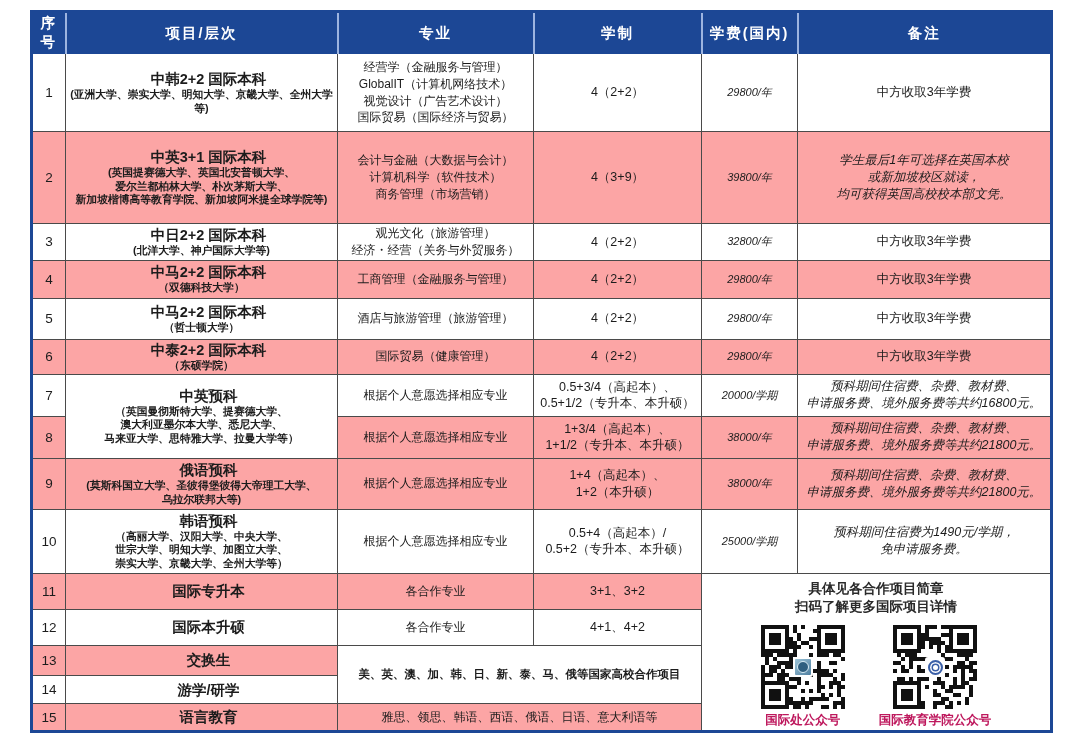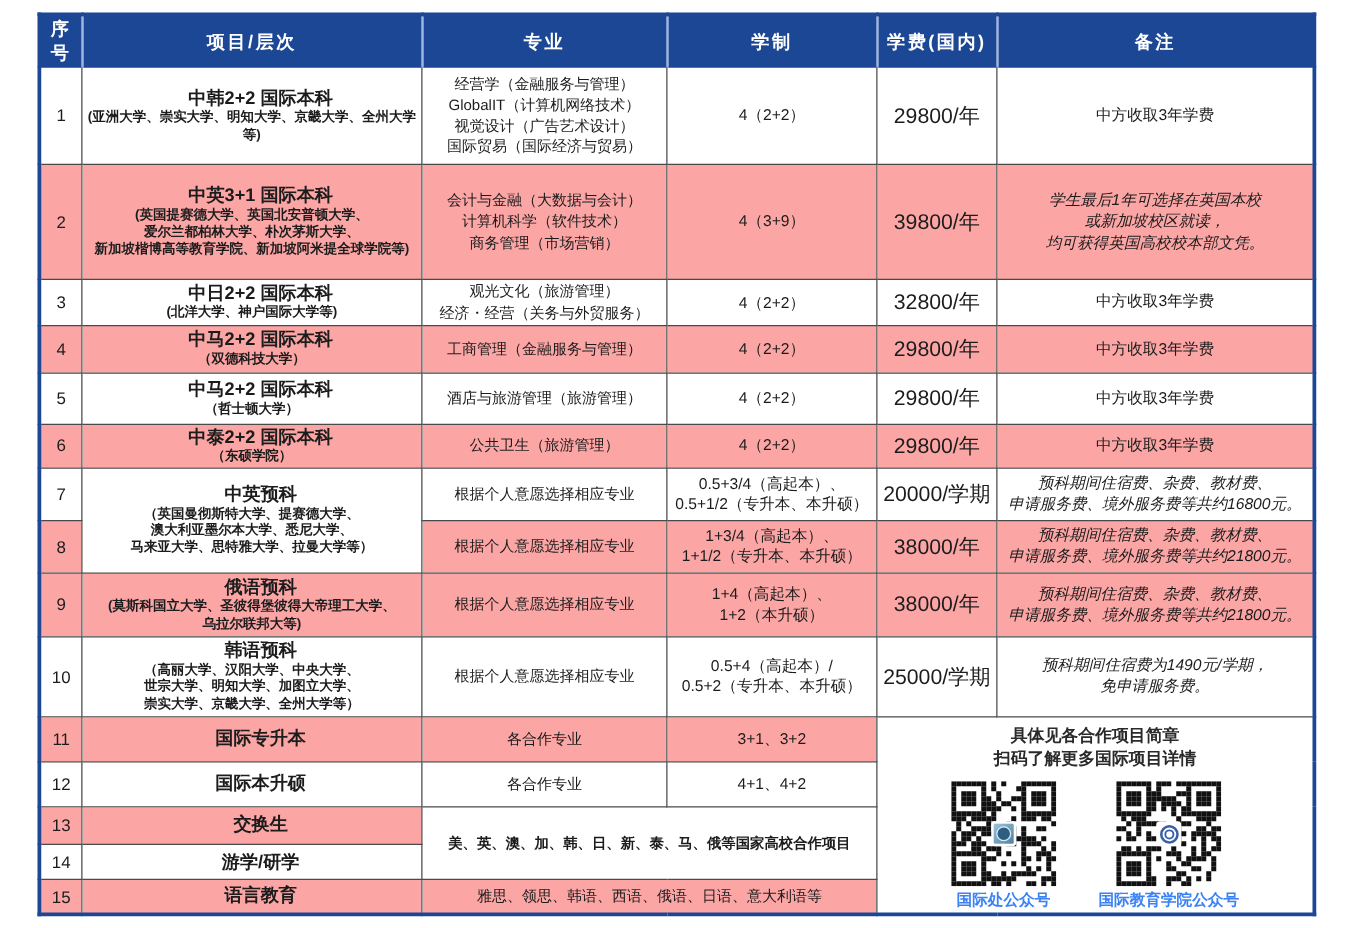--- a/index.html
+++ b/index.html
@@ -12,41 +12,41 @@
   .tbl td{border:1px solid #4a4a4a;text-align:center;vertical-align:middle;
     color:#1c1c1c;padding:1px 3px;overflow:hidden;}
   tr.tint td{background:#fca5a5;}
   td.white-bg{background:#ffffff !important;}
   .num{font-size:13.5px;}
   .program{font-weight:bold;font-size:14.5px;line-height:1.25;padding-left:14px;}
   .sub{font-weight:bold;font-size:10.8px;line-height:1.25;display:block;}
   .majors{font-size:12px;line-height:1.4;}
   .pre{white-space:pre-line;}
   .duration{font-size:12.5px;line-height:1.3;}
-  .tuition{font-size:17px;}
+  .tuition{font-size:11px;font-style:italic;}
   .note{font-size:12.5px;line-height:1.35;margin-top:24px;}
   .note-left{text-align:left;padding-left:8px;font-style:italic;}
   .merged-txt{font-size:11.5px;font-weight:bold;}
   .lang-txt{font-size:12px;}
   
   td.qr-cell{vertical-align:top;padding-top:6px;}
   .qr-title{font-size:13.5px;font-weight:bold;color:#2a2a2a;line-height:1.4;white-space:pre-line;}
   .qr-wrap{display:flex;justify-content:center;gap:34px;margin-top:8px;}
   .qr-item{display:flex;flex-direction:column;align-items:center;}
   .qr-box{position:relative;width:84px;height:84px;background:#fff;}
   .qr-box svg{display:block;width:84px;height:84px;}
   .qr-logo{position:absolute;left:32px;top:32px;width:20px;height:20px;border:2px solid #fff;
     border-radius:3px;box-sizing:border-box;display:flex;align-items:center;justify-content:center;}
   .qr-logo.globe{background:linear-gradient(135deg,#9cc4d8,#4f7fa0);}
   .qr-logo.globe::after{content:"";width:10px;height:10px;border-radius:50%;
     background:#2f5f80;border:1px solid #d8ecf5;}
   .qr-logo.emblem{background:#ffffff;}
   .qr-logo.emblem::after{content:"";width:11px;height:11px;border-radius:50%;
     border:2px solid #3a5fa8;box-shadow:inset 0 0 0 1.5px #fff,inset 0 0 0 3px #3a5fa8;}
-  .qr-label{font-size:12.5px;color:#3b82f6;margin-top:3px;font-weight:bold;white-space:nowrap;}
+  .qr-label{font-size:12.5px;color:#be185d;margin-top:3px;font-weight:bold;white-space:nowrap;}
 </style>
 </head>
 <body>
 
 <table class="tbl">
   <colgroup>
     <col style="width:34px">
       <col style="width:272px">
       <col style="width:196px">
     <col style="width:168px">
@@ -132,21 +132,21 @@
     <td class="tuition">29800/年</td>
     <td class="note">中方收取3年学费</td>
   </tr>
 
   <tr class="tint" style="height:35px">
     <td class="num">6</td>
     <td>
       <span class="program">中泰2+2 国际本科</span>
       <span class="sub pre">（东硕学院）</span>
     </td>
-    <td class="majors pre">公共卫生（旅游管理）</td>
+    <td class="majors pre">国际贸易（健康管理）</td>
     <td class="duration">4（2+2）</td>
     <td class="tuition">29800/年</td>
     <td class="note">中方收取3年学费</td>
   </tr>
 
   <tr style="height:42px">
     <td class="num">7</td>
     <td rowspan="2" class="white-bg">
       <span class="program">中英预科</span>
       <span class="sub pre">（英国曼彻斯特大学、提赛德大学、

